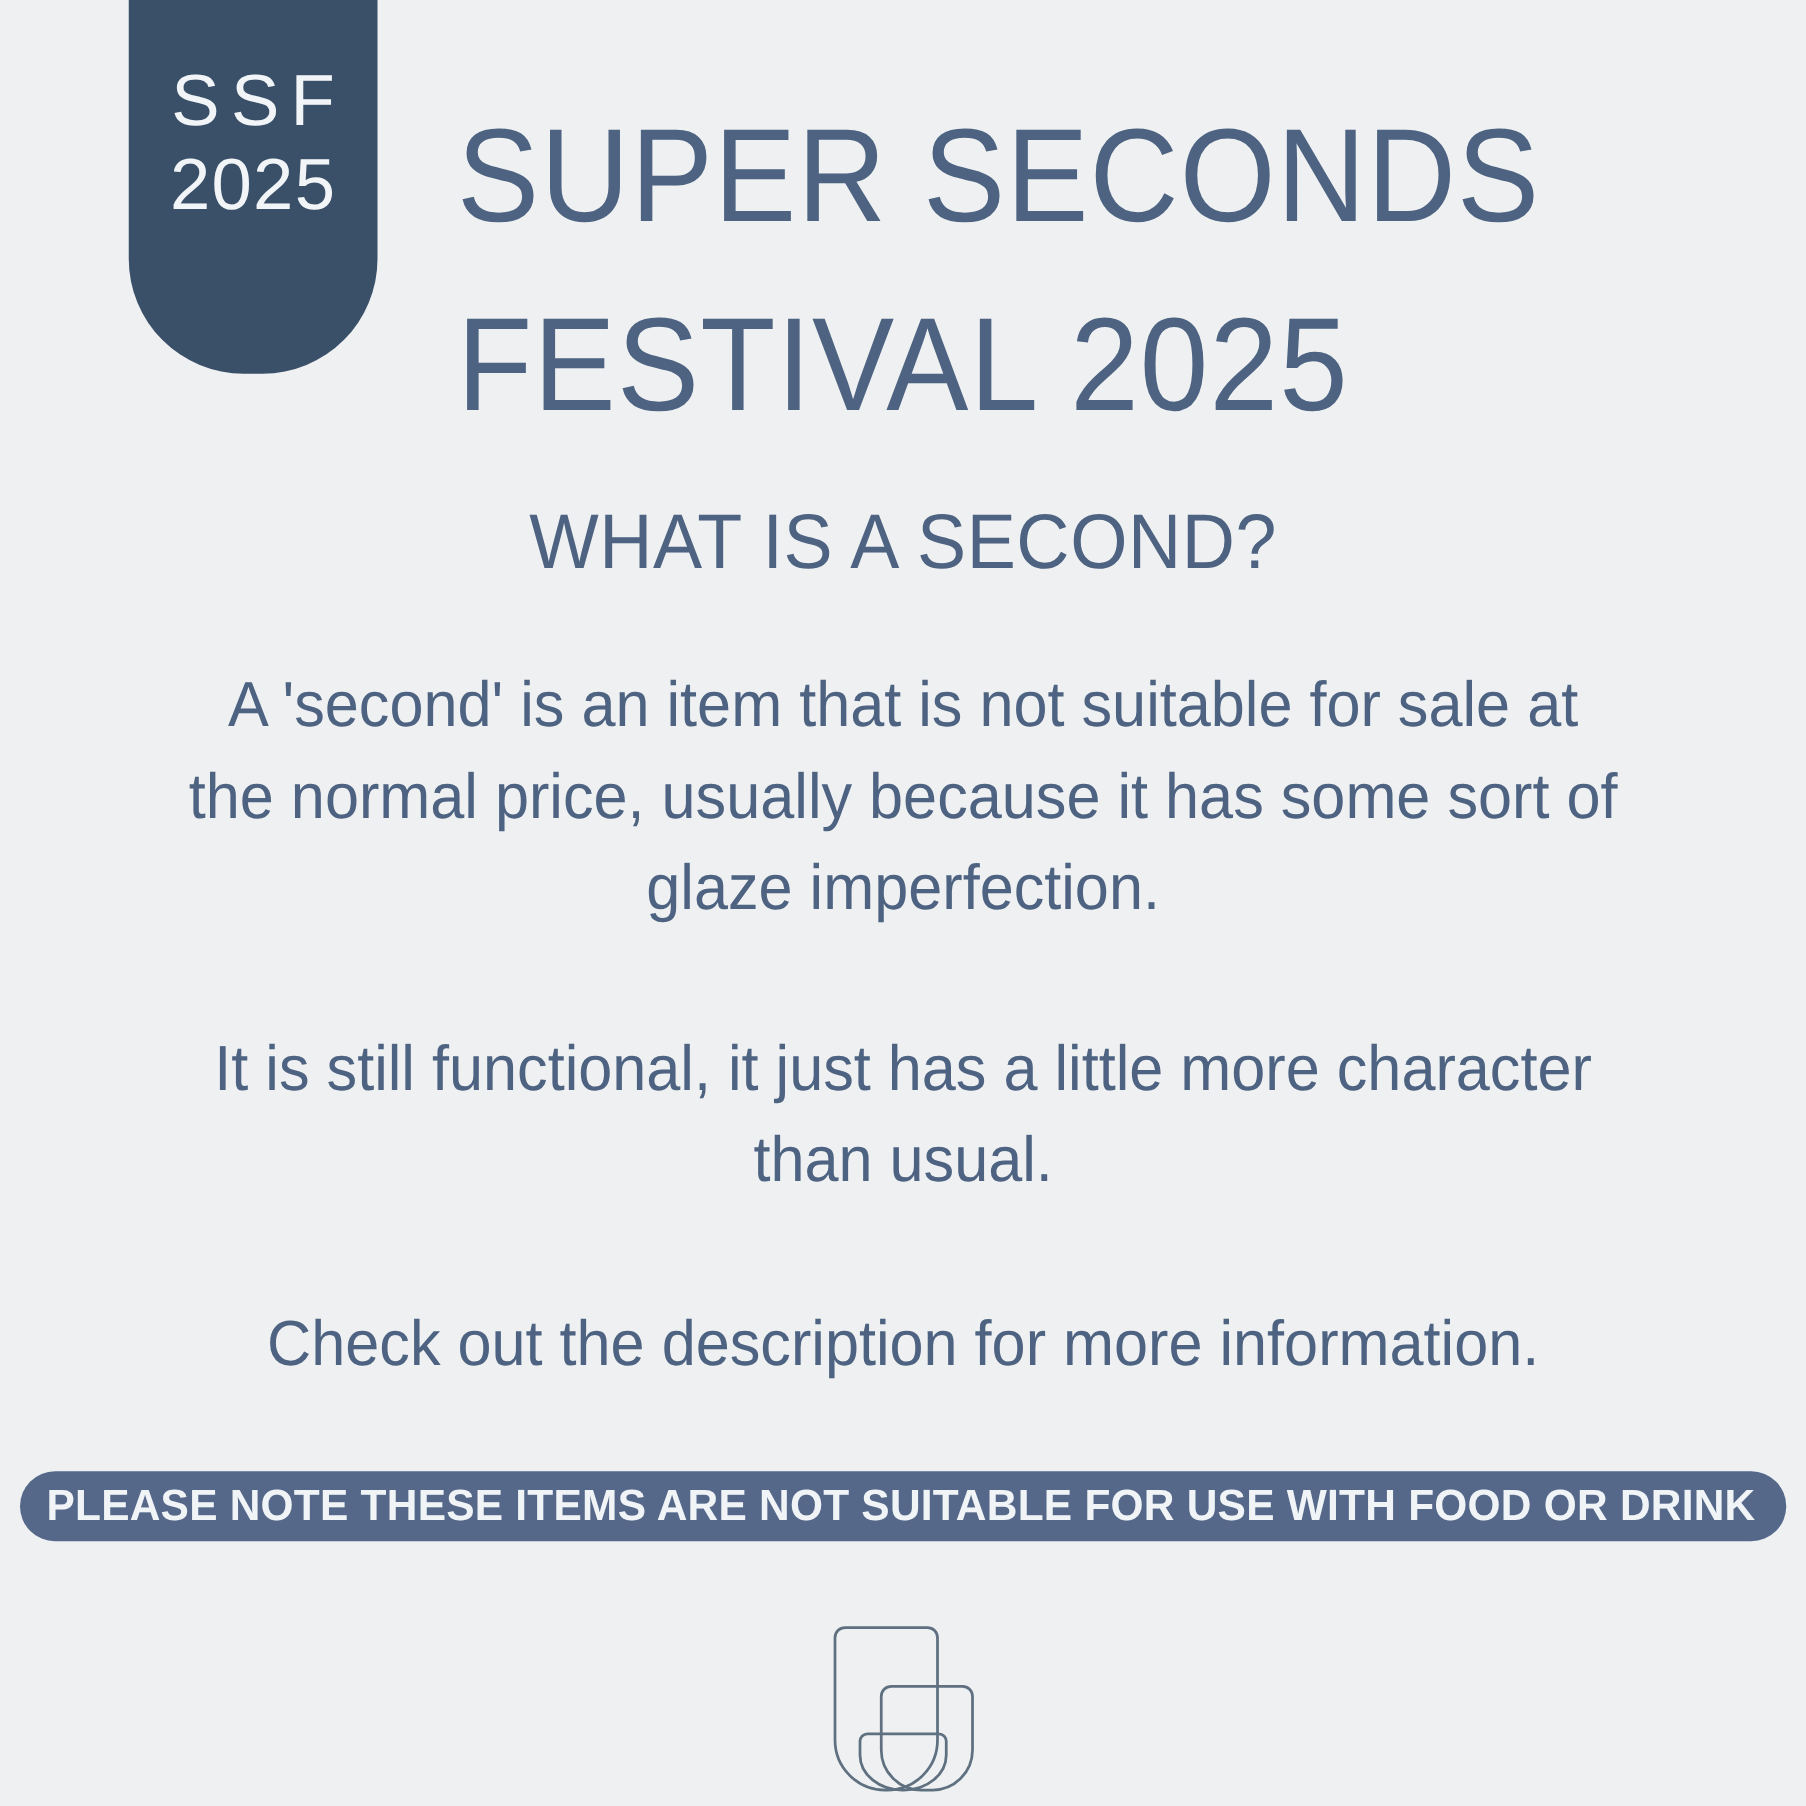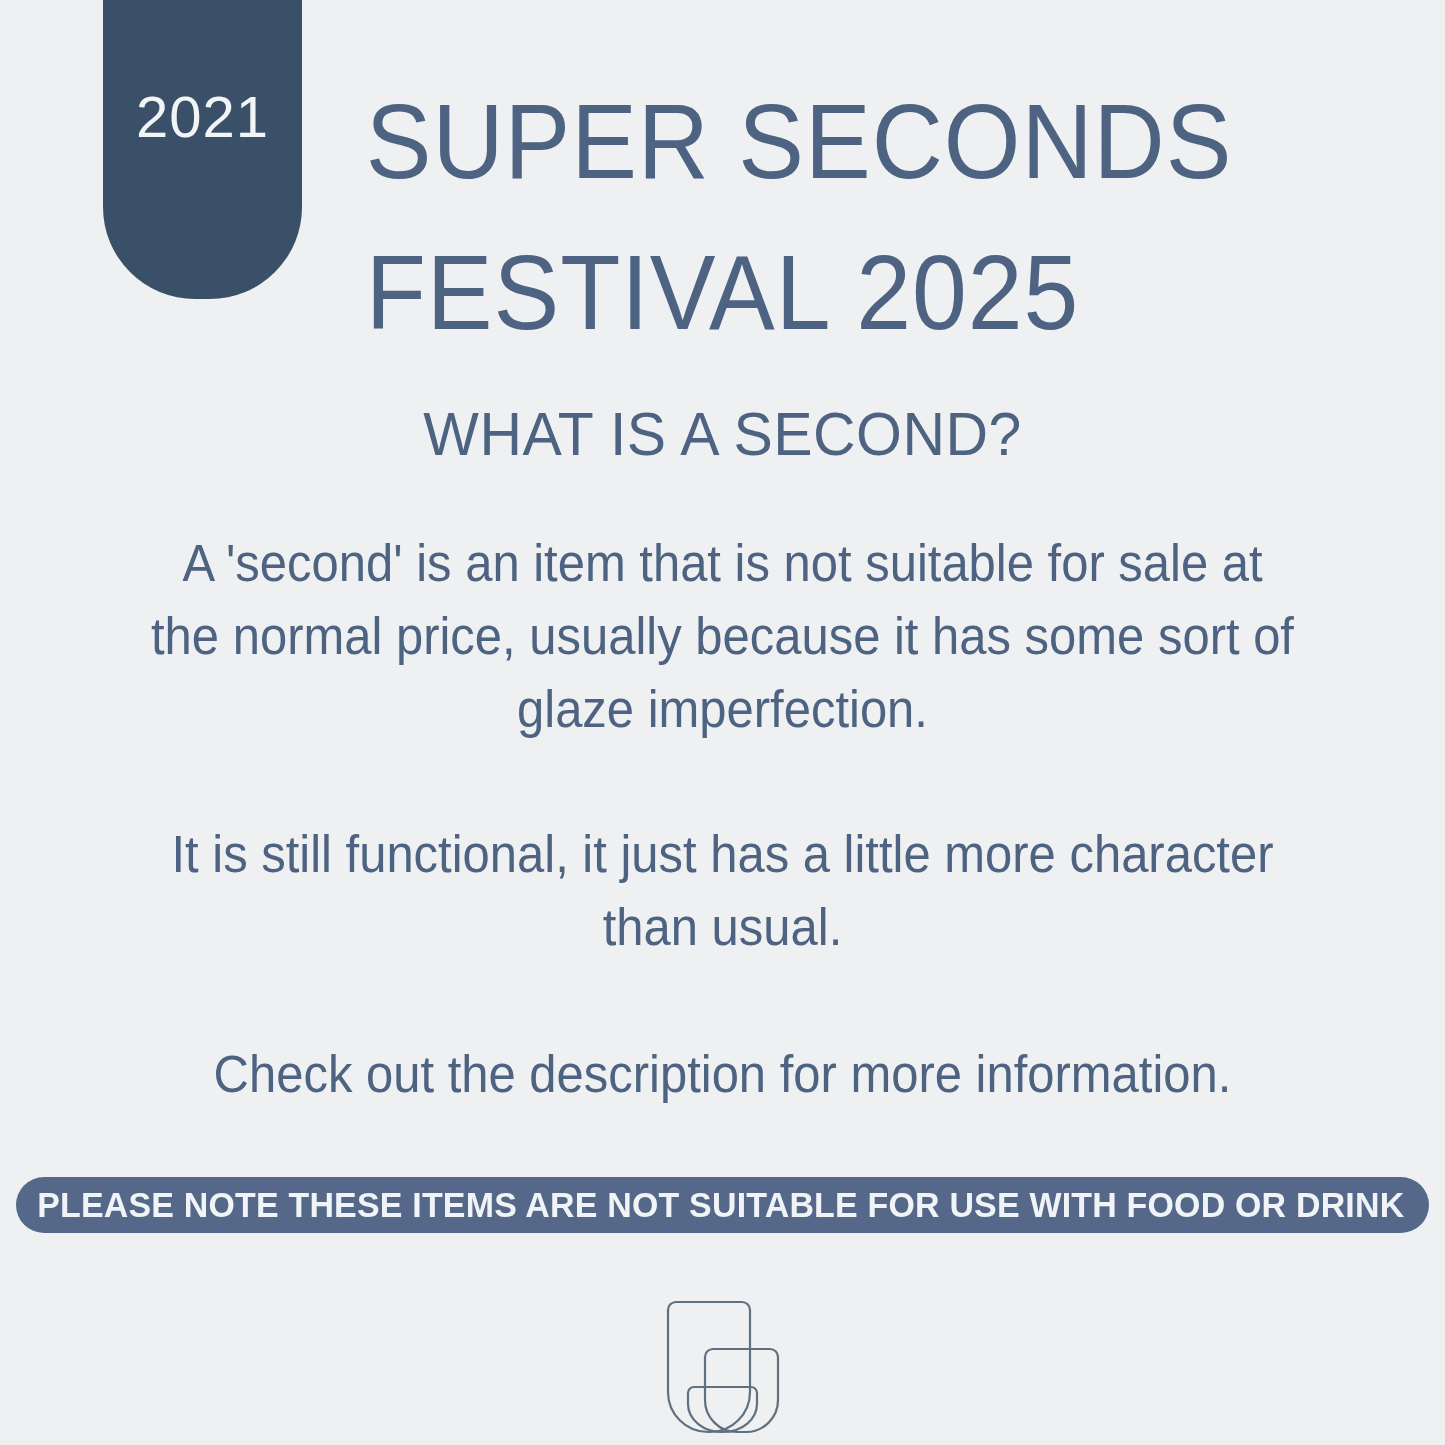--- a/index.html
+++ b/index.html
@@ -135,21 +135,22 @@
     height: 148px;
   }
   #brand-logo svg { display: block; }
 </style>
 </head>
 <body>
 
 <div id="poster">
 
   <div id="ssf-badge">
-    <div class="badge-line2">2021</div>
+    <div class="badge-line1">SSF</div>
+    <div class="badge-line2">2025</div>
   </div>
 
   <div id="title-block">
     <div class="title-line">SUPER SECONDS</div>
     <div class="title-line">FESTIVAL 2025</div>
   </div>
 
   <div id="section-heading">WHAT IS A SECOND?</div>
 
   <div class="body-para" id="para-1">A 'second' is an item that is not suitable for sale at the normal price, usually because it has some sort of glaze imperfection.</div>

